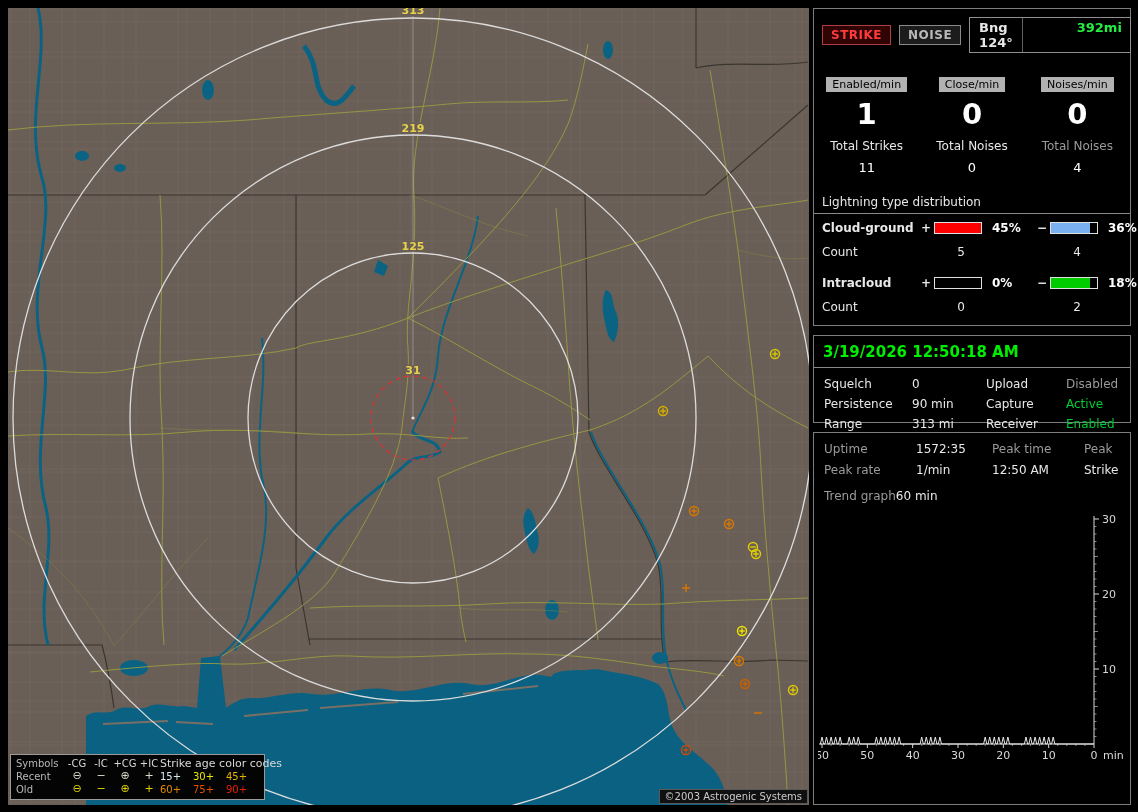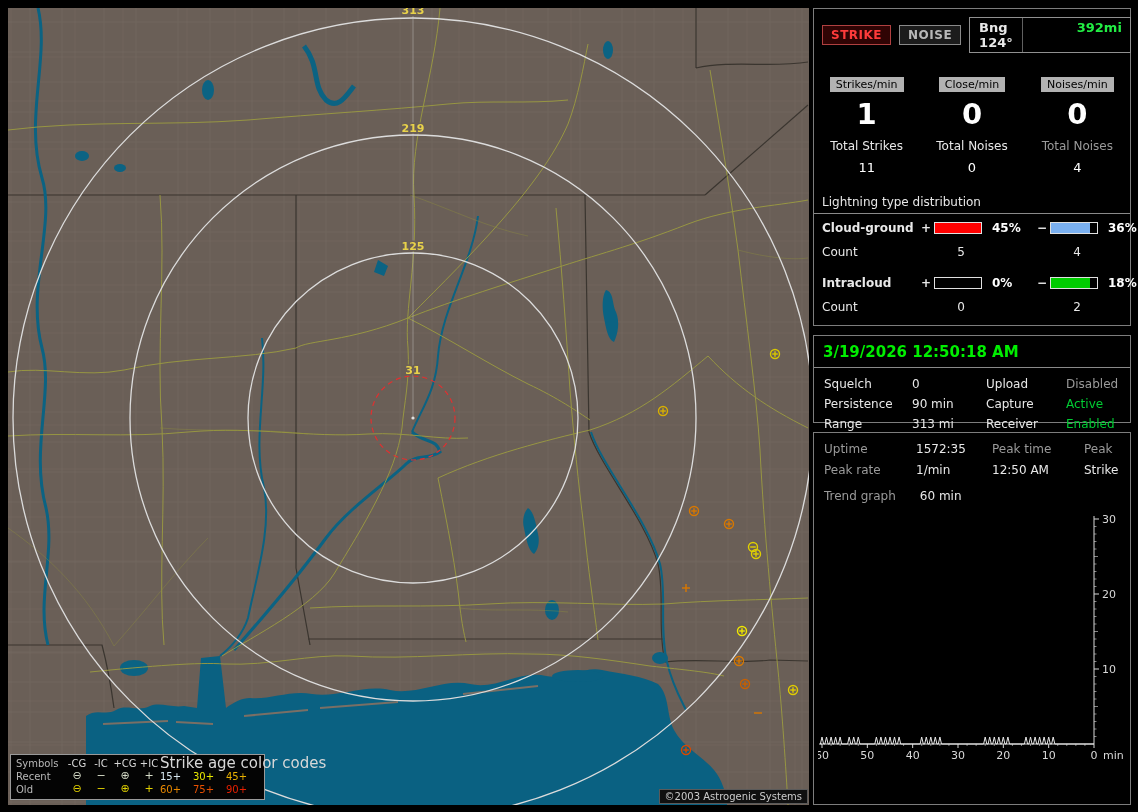--- a/index.html
+++ b/index.html
@@ -7,21 +7,21 @@
        font-family:"DejaVu Sans","Liberation Sans",sans-serif;color:#e8e8e8;}
 
   
   .map{position:absolute;left:8px;top:8px;width:801px;height:797px;background:#6a5f57;overflow:hidden;}
   .ring-label{fill:#e8d24a;font-size:11px;font-weight:bold;text-anchor:middle;
               paint-order:stroke;stroke:#6a5f57;stroke-width:3px;}
   .legend{position:absolute;left:2px;bottom:5px;background:#040404;border:1px solid #9a9a9a;
           padding:2px 5px 3px;font-size:10px;color:#c8c8c8;}
   .lgrid{display:grid;grid-template-columns:48px 26px 22px 26px 22px 33px 33px 33px;line-height:13px;}
   .lgrid .chdr{text-align:center;color:#d8d8d8;}
-  .lgrid .agehdr{grid-column:6/9;font-size:15px;white-space:nowrap;color:#d8d8d8;}
+  .lgrid .agehdr{grid-column:6/9;font-size:11px;white-space:nowrap;color:#d8d8d8;}
   .lgrid .rowlab{color:#b8b8b8;}
   .lgrid .sym{text-align:center;font-size:11px;line-height:12px;}
   .lgrid .age{text-align:left;}
   .copyright{position:absolute;right:1px;bottom:1px;background:#101010;border:1px solid #5a5a5a;
              color:#cccccc;font-size:10px;padding:1px 5px;}
 
   
   .panel{position:absolute;left:813px;top:8px;width:318px;height:797px;
          display:flex;flex-direction:column;gap:9px;}
   .sec{border:1px solid #7d7d7d;background:#000;box-sizing:border-box;}
@@ -56,21 +56,21 @@
   .pct{font-weight:bold;padding-left:4px;color:#fff;}
   .cnt{text-align:center;}
   .gaprow{height:7px;}
 
   .timestamp{color:#00ee00;font-weight:bold;font-size:15px;padding:7px 9px 6px;border-bottom:1px solid #8a8a8a;}
   .sgrid{display:grid;grid-template-columns:84px 70px 76px 1fr;gap:6px 4px;padding:9px 10px;font-size:12px;}
   .green{color:#00cc33;}
   .dim{color:#9a9a9a;}
 
   .tgrid{display:grid;grid-template-columns:88px 72px 88px 1fr;gap:7px 4px;padding:9px 10px 0;font-size:12px;}
-  .trendrow{padding:12px 10px 0;font-size:12px;display:flex;gap:24px;}
+  .trendrow{padding:12px 10px 0;font-size:12px;display:flex;gap:0;}
   .graph-wrap{margin:6px 0 0 4px;}
   #graph-svg text{fill:#d8d8d8;font-size:11px;}
 </style>
 </head>
 <body>
 
 <div class="map">
   <svg id="map-svg" viewBox="0 0 801 797" width="801" height="797">
     <defs>
       <pattern id="county" width="74" height="60" patternUnits="userSpaceOnUse">
@@ -273,21 +273,21 @@
       <button class="btn strike">STRIKE</button>
       <button class="btn noise">NOISE</button>
       <div class="bng">
         <span class="b1">Bng 124°</span>
         <span class="b2">392mi</span>
       </div>
     </div>
 
     <div class="ratecols">
       <div class="ratecol">
-        <span class="chip">Strikes/min</span>
+        <span class="chip">Enabled/min</span>
         <div class="bignum">1</div>
         <div class="tlabel">Total Strikes</div>
         <div class="tval">11</div>
       </div>
       <div class="ratecol">
         <span class="chip">Close/min</span>
         <div class="bignum">0</div>
         <div class="tlabel">Total Noises</div>
         <div class="tval">0</div>
       </div>

